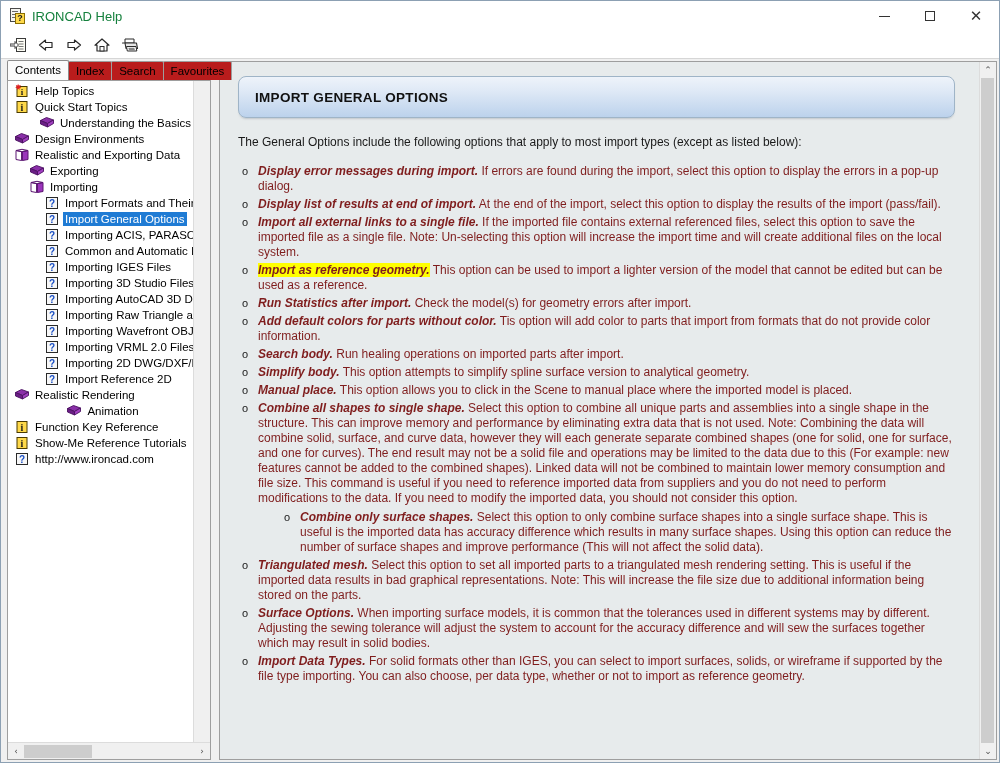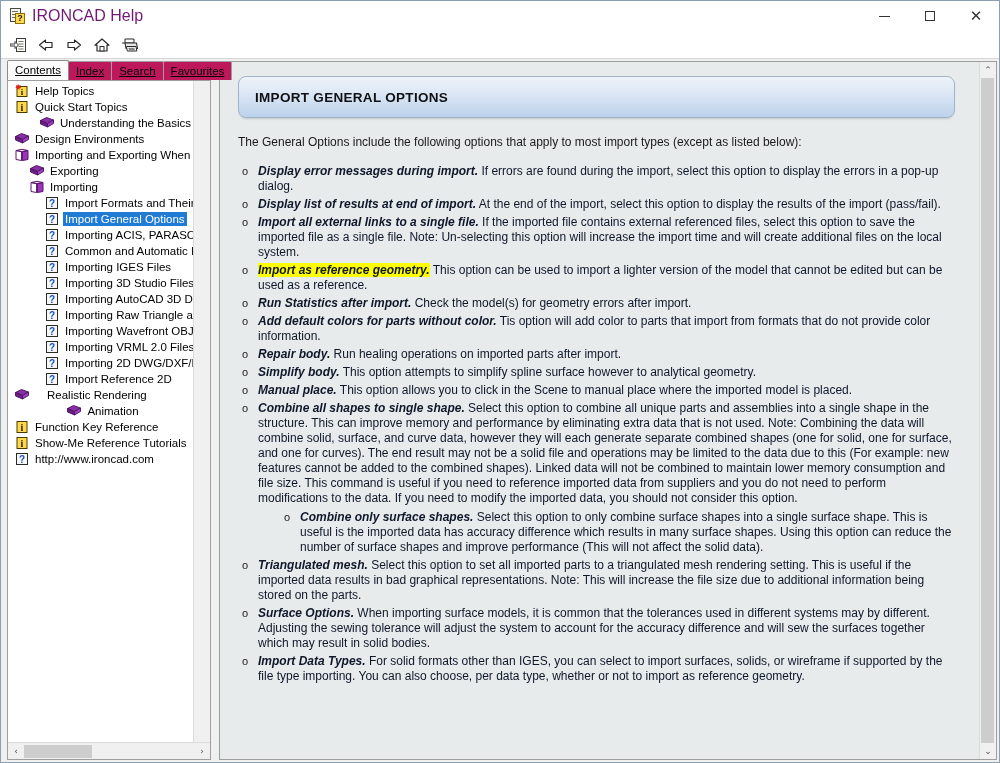--- a/index.html
+++ b/index.html
@@ -49,21 +49,21 @@
     position: absolute; right: 0; bottom: 0;
     width: 10px; height: 11px;
     background: #ffd94a;
     border: 1px solid #8a6d00;
     box-sizing: border-box;
     font-size: 9px; line-height: 9px;
     text-align: center; color: #1a1a1a;
     font-weight: bold;
   }
   .title-text {
-    font-size: 16px; color: #701a75;
+    font-size: 13px; color: #15803d;
     flex: 1;
   }
   .win-buttons { display: flex; flex: none; height: 30px; }
   .win-btn {
     width: 46px; height: 30px;
     display: flex; align-items: center; justify-content: center;
     color: #333; font-size: 13px;
     cursor: default;
   }
   .glyph-min { width:11px; height:1px; background:#333; }
@@ -88,21 +88,20 @@
   .tbtn svg { display:block; }
 
   
   .body {
     flex: 1;
     display: flex;
     background: #f0f0f0;
     min-height: 0;
     padding: 2px 2px 2px 2px;
     box-sizing: border-box;
-    text-decoration: underline;
   }
 
   
   .navpane {
     width: 212px;
     flex: none;
     display: flex;
     flex-direction: column;
     min-height: 0;
     background: #f0f0f0;
@@ -115,21 +114,21 @@
     align-items: flex-end;
     position: relative;
     z-index: 2;
   }
   .tab {
     font-size: 11.5px;
     color: #000;
     padding: 2px 7px 2px 7px;
     border: 1px solid #9e9e9e;
     border-bottom: none;
-    background: #be185d;
+    background: #b91c1c;
     margin-right: -1px;
     cursor: default;
     line-height: 14px;
     border-radius: 2px 2px 0 0;
   }
   .tab.active {
     background: #fbfbfb;
     padding-bottom: 3px;
     position: relative;
     z-index: 3;
@@ -226,21 +225,21 @@
   ul.opts {
     list-style: none;
     margin: 14px 0 0 0;
     padding: 0;
   }
   ul.opts > li {
     position: relative;
     padding-left: 20px;
     font-size: 12px;
     line-height: 15px;
-    color: #0f172a;
+    color: #7f1d1d;
     margin-bottom: 3px;
   }
   ul.opts > li::before {
     content: "o";
     position: absolute;
     left: 4px; top: 0;
     font-size: 11px;
     color: #1a1a1a;
   }
   ul.opts ul.sub {
@@ -392,21 +391,21 @@
                 </svg></span>
               <span class="tlabel">Design Environments</span>
             </div>
             <div class="tnode" style="padding-left: 4px;">
               <span class="ico"><svg width="16" height="16" viewBox="0 0 16 16">
                   <path d="M2 3.5 L2 12.5 L7.6 13.5 L7.6 4.6 Z" fill="#ffffff" stroke="#5a1570" stroke-width="1"></path>
                   <path d="M8.4 4.6 L8.4 13.5 L14 12.5 L14 3.5 Z" fill="#9b34bb" stroke="#5a1570" stroke-width="1"></path>
                   <path d="M2 3.5 L7.6 4.6 L8.4 4.6 L14 3.5 L8 2.3 Z" fill="#b濃" stroke="#5a1570" stroke-width="1" fill-opacity="0"></path>
                   <line x1="8" y1="4.6" x2="8" y2="13.5" stroke="#5a1570" stroke-width="1"></line>
                 </svg></span>
-              <span class="tlabel">Importing and Exporting When</span>
+              <span class="tlabel">Realistic and Exporting Data</span>
             </div>
             <div class="tnode" style="padding-left: 19px;">
               <span class="ico"><svg width="16" height="16" viewBox="0 0 16 16">
                   <path d="M1.5 5.5 L7.5 2.5 L14.5 5 L8.5 8.5 Z" fill="#8a2fa8" stroke="#4a1060" stroke-width="0.9" stroke-linejoin="round"></path>
                   <path d="M1.5 5.5 L8.5 8.5 L8.5 12 L1.5 9 Z" fill="#6b1f86" stroke="#4a1060" stroke-width="0.9" stroke-linejoin="round"></path>
                   <path d="M8.5 8.5 L14.5 5 L14.5 8.5 L8.5 12 Z" fill="#a13fc0" stroke="#4a1060" stroke-width="0.9" stroke-linejoin="round"></path>
                 </svg></span>
               <span class="tlabel">Exporting</span>
             </div>
             <div class="tnode" style="padding-left: 19px;">
@@ -495,21 +494,21 @@
                 </svg></span>
               <span class="tlabel">Importing 2D DWG/DXF/EB Files i</span>
             </div>
             <div class="tnode" style="padding-left: 34px;">
               <span class="ico"><svg width="16" height="16" viewBox="0 0 16 16">
                   <rect x="2.5" y="2.5" width="11" height="11" fill="#f7f7f7" stroke="#2a2a2a" stroke-width="1"></rect>
                   <text x="8" y="11.7" font-family="Liberation Sans, sans-serif" font-size="10" font-weight="bold" fill="#1a4fc4" text-anchor="middle">?</text>
                 </svg></span>
               <span class="tlabel">Import Reference 2D</span>
             </div>
-            <div class="tnode" style="padding-left: 4px; gap: 12px;">
+            <div class="tnode" style="padding-left: 4px;">
               <span class="ico"><svg width="16" height="16" viewBox="0 0 16 16">
                   <path d="M1.5 5.5 L7.5 2.5 L14.5 5 L8.5 8.5 Z" fill="#8a2fa8" stroke="#4a1060" stroke-width="0.9" stroke-linejoin="round"></path>
                   <path d="M1.5 5.5 L8.5 8.5 L8.5 12 L1.5 9 Z" fill="#6b1f86" stroke="#4a1060" stroke-width="0.9" stroke-linejoin="round"></path>
                   <path d="M8.5 8.5 L14.5 5 L14.5 8.5 L8.5 12 Z" fill="#a13fc0" stroke="#4a1060" stroke-width="0.9" stroke-linejoin="round"></path>
                 </svg></span>
               <span class="tlabel">Realistic Rendering</span>
             </div>
             <div class="tnode" style="padding-left: 4px; justify-content: center;">
               <span class="ico"><svg width="16" height="16" viewBox="0 0 16 16">
                   <path d="M1.5 5.5 L7.5 2.5 L14.5 5 L8.5 8.5 Z" fill="#8a2fa8" stroke="#4a1060" stroke-width="0.9" stroke-linejoin="round"></path>
@@ -562,22 +561,22 @@
 
         <div class="para">The General Options include the following options that apply to most import types (except as listed below):</div>
 
         <ul class="opts" id="optlist">
             <li><span class="term">Display error messages during import.</span><span> If errors are found during the import, select this option to display the errors in a pop-up dialog.</span></li>
             <li><span class="term">Display list of results at end of import.</span><span> At the end of the import, select this option to display the results of the import (pass/fail).</span></li>
             <li><span class="term">Import all external links to a single file.</span><span> If the imported file contains external referenced files, select this option to save the imported file as a single file. Note: Un-selecting this option will increase the import time and will create additional files on the local system.</span></li>
             <li><span class="term hl">Import as reference geometry.</span><span> This option can be used to import a lighter version of the model that cannot be edited but can be used as a reference.</span></li>
             <li><span class="term">Run Statistics after import.</span><span> Check the model(s) for geometry errors after import.</span></li>
             <li><span class="term">Add default colors for parts without color.</span><span> Tis option will add color to parts that import from formats that do not provide color information.</span></li>
-            <li><span class="term">Repair body.</span><span>  Run healing operations on imported parts after import.</span></li>
-            <li><span class="term">Simplify body.</span><span> This option attempts to simplify spline surface however to analytical geometry.</span></li>
+            <li><span class="term">Search body.</span><span>  Run healing operations on imported parts after import.</span></li>
+            <li><span class="term">Simplify body.</span><span> This option attempts to simplify spline surface version to analytical geometry.</span></li>
             <li><span class="term">Manual place.</span><span> This option allows you to click in the Scene to manual place where the imported model is placed.</span></li>
             <li><span class="term">Combine all shapes to single shape.</span><span> Select this option to combine all unique parts and assemblies into a single shape in the structure. This can improve memory and performance by eliminating extra data that is not used. Note: Combining the data will combine solid, surface, and curve data, however they will each generate separate combined shapes (one for solid, one for surface, and one for curves). The end result may not be a solid file and operations may be limited to the data due to this (For example: new features cannot be added to the combined shapes). Linked data will not be combined to maintain lower memory consumption and file size. This command is useful if you need to reference imported data from suppliers and you do not need to perform modifications to the data. If you need to modify the imported data, you should not consider this option.</span><ul class="sub">
                 <li><span class="term">Combine only surface shapes.</span><span> Select this option to only combine surface shapes into a single surface shape. This is useful is the imported data has accuracy difference which results in many surface shapes. Using this option can reduce the number of surface shapes and improve performance (This will not affect the solid data).</span></li>
               </ul></li>
             <li><span class="term">Triangulated mesh.</span><span> Select this option to set all imported parts to a triangulated mesh rendering setting. This is useful if the imported data results in bad graphical representations. Note: This will increase the file size due to additional information being stored on the parts.</span></li>
             <li><span class="term">Surface Options.</span><span> When importing surface models, it is common that the tolerances used in different systems may by different. Adjusting the sewing tolerance will adjust the system to account for the accuracy difference and will sew the surfaces together which may result in solid bodies.</span></li>
             <li><span class="term">Import Data Types.</span><span> For solid formats other than IGES, you can select to import surfaces, solids, or wireframe if supported by the file type importing. You can also choose, per data type, whether or not to import as reference geometry.</span></li>
           </ul>
       </div>
 

